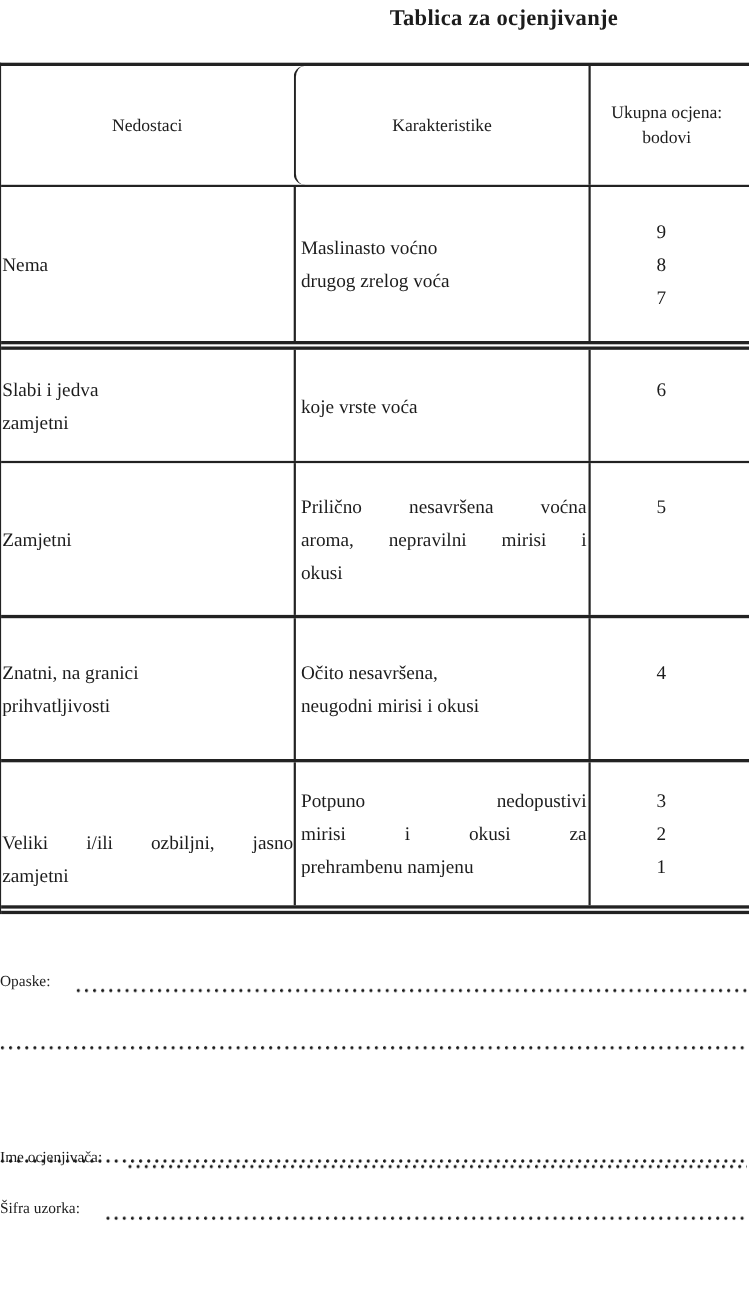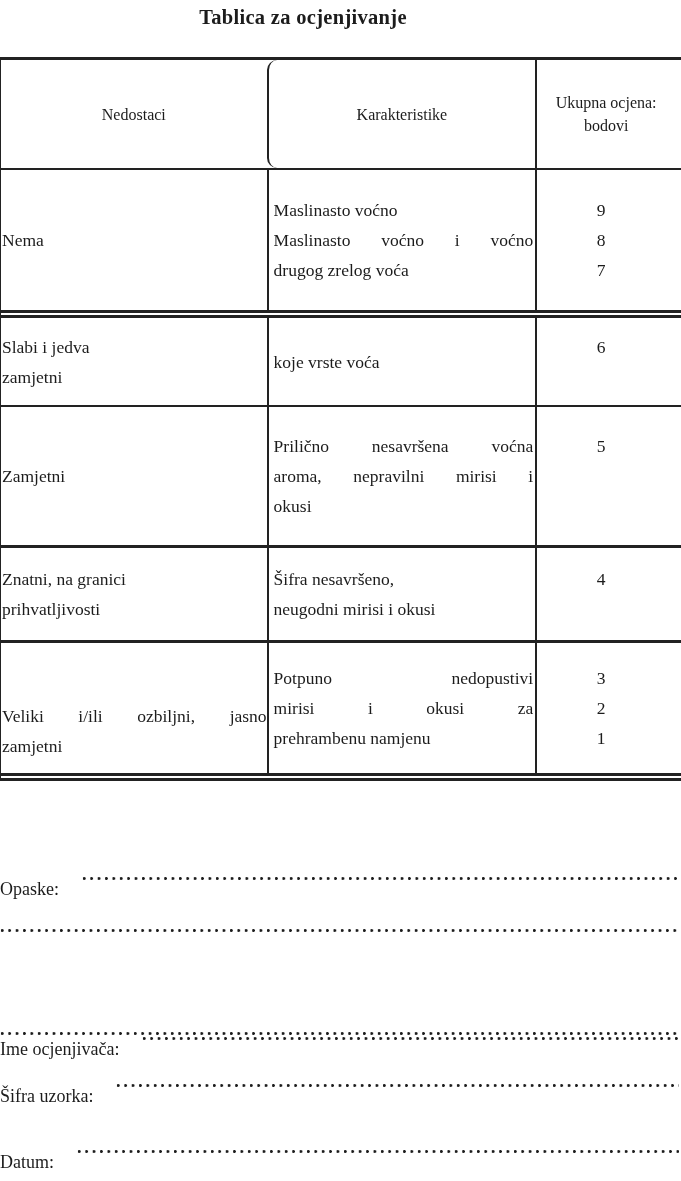--- a/index.html
+++ b/index.html
@@ -14,37 +14,37 @@
     width:681px;height:1181px;
     background:var(--bg);
     overflow:hidden;
     font-family:"Liberation Serif","DejaVu Serif",serif;
     color:var(--ink);
   }
   
   .title{
     position:absolute;top:3px;left:0;width:562px;
     box-sizing:border-box;padding-left:44px;
-    margin:0;text-align:center;
+    margin:0;text-align:right;
     font-size:20.5px;font-weight:bold;line-height:28px;
     letter-spacing:.3px;
   }
   
   .table{
     position:absolute;top:57px;left:0;width:681px;
     border-top:3px solid var(--line);
     border-left:1px solid var(--line);
     box-sizing:border-box;
   }
   .trow{display:flex;box-sizing:border-box;}
   .thead{height:110px;border-bottom:2px solid var(--line);}
   .rowA{height:148px;border-bottom:8px double var(--line);}
-  .rowB{height:89px;border-bottom:2px solid var(--line);}
+  .rowB{height:103px;border-bottom:2px solid var(--line);}
   .rowC{height:141px;border-bottom:3px solid var(--line);}
-  .rowD{height:95px;border-bottom:3px solid var(--line);}
+  .rowD{height:131px;border-bottom:3px solid var(--line);}
   .rowE{height:138px;border-bottom:8px double var(--line);}
   .c{
     box-sizing:border-box;
     display:flex;flex-direction:column;justify-content:center;
     font-size:17.5px;line-height:30px;
   }
   .c1{width:266px;padding-left:1px;}
   .c2{width:269px;border-left:2px solid var(--line);padding:0 2px 0 5px;}
   .c3{width:146px;border-left:2px solid var(--line);padding-right:16px;align-items:center;}
   .hc{justify-content:center;text-align:center;font-size:16px;line-height:23px;}
@@ -53,22 +53,22 @@
   .hc.c3{padding:0 10px 0 4px;align-items:stretch;}
   .ln{min-height:30px;}
   .j{text-align:justify;text-align-last:justify;}
   .push-down{padding-top:45px;}
   .score-block{display:flex;flex-direction:column;justify-content:flex-start;text-align:center;}
   .h60{height:60px;}
   .h90{height:90px;}
   
   .form-row{
     position:absolute;left:0;right:2px;height:30px;
-    display:flex;align-items:flex-start;
-    font-size:18px;line-height:26px;
+    display:flex;align-items:flex-end;
+    font-size:14px;line-height:26px;
   }
   .form-label{flex:0 0 auto;white-space:nowrap;}
   .leader{
     flex:1 1 auto;height:5px;margin-bottom:3px;
     background-image:radial-gradient(circle at 2.2px 2.5px,var(--ink) 1.15px,rgba(0,0,0,0) 1.7px);
     background-size:7.4px 5px;background-repeat:repeat-x;background-position:0 0;
   }
   .leader-gap{margin-left:23px;}
   .fr-opaske{top:876px;}
   .fr-dots1{top:928px;}
@@ -97,21 +97,20 @@
         <div class="hln">Ukupna ocjena: bodovi</div>
       </div>
     </div>
 
     <div class="trow rowA">
       <div class="c c1">
         <div class="ln">Nema</div>
       </div>
       <div class="c c2">
         <div class="ln">Maslinasto voćno</div>
-        <div class="ln j">Maslinasto voćno i voćno</div>
         <div class="ln">drugog zrelog voća</div>
       </div>
       <div class="c c3">
         <div class="score-block h90">
           <div class="ln">9</div>
           <div class="ln">8</div>
           <div class="ln">7</div>
         </div>
       </div>
     </div>
@@ -146,21 +145,21 @@
         </div>
       </div>
     </div>
 
     <div class="trow rowD">
       <div class="c c1">
         <div class="ln">Znatni, na granici</div>
         <div class="ln">prihvatljivosti</div>
       </div>
       <div class="c c2">
-        <div class="ln">Šifra nesavršeno,</div>
+        <div class="ln">Očito nesavršena,</div>
         <div class="ln">neugodni mirisi i okusi</div>
       </div>
       <div class="c c3">
         <div class="score-block h60">
           <div class="ln">4</div>
         </div>
       </div>
     </div>
 
     <div class="trow rowE">
@@ -200,18 +199,14 @@
 
   <div class="form-row fr-dots2">
     <span class="leader"></span>
   </div>
 
   <div class="form-row fr-sifra">
     <span class="form-label">Šifra uzorka:</span>
     <span class="leader leader-gap"></span>
   </div>
 
-  <div class="form-row fr-datum">
-    <span class="form-label">Datum:</span>
-    <span class="leader leader-gap"></span>
-  </div>
 
 </div>
 
 </body></html>

